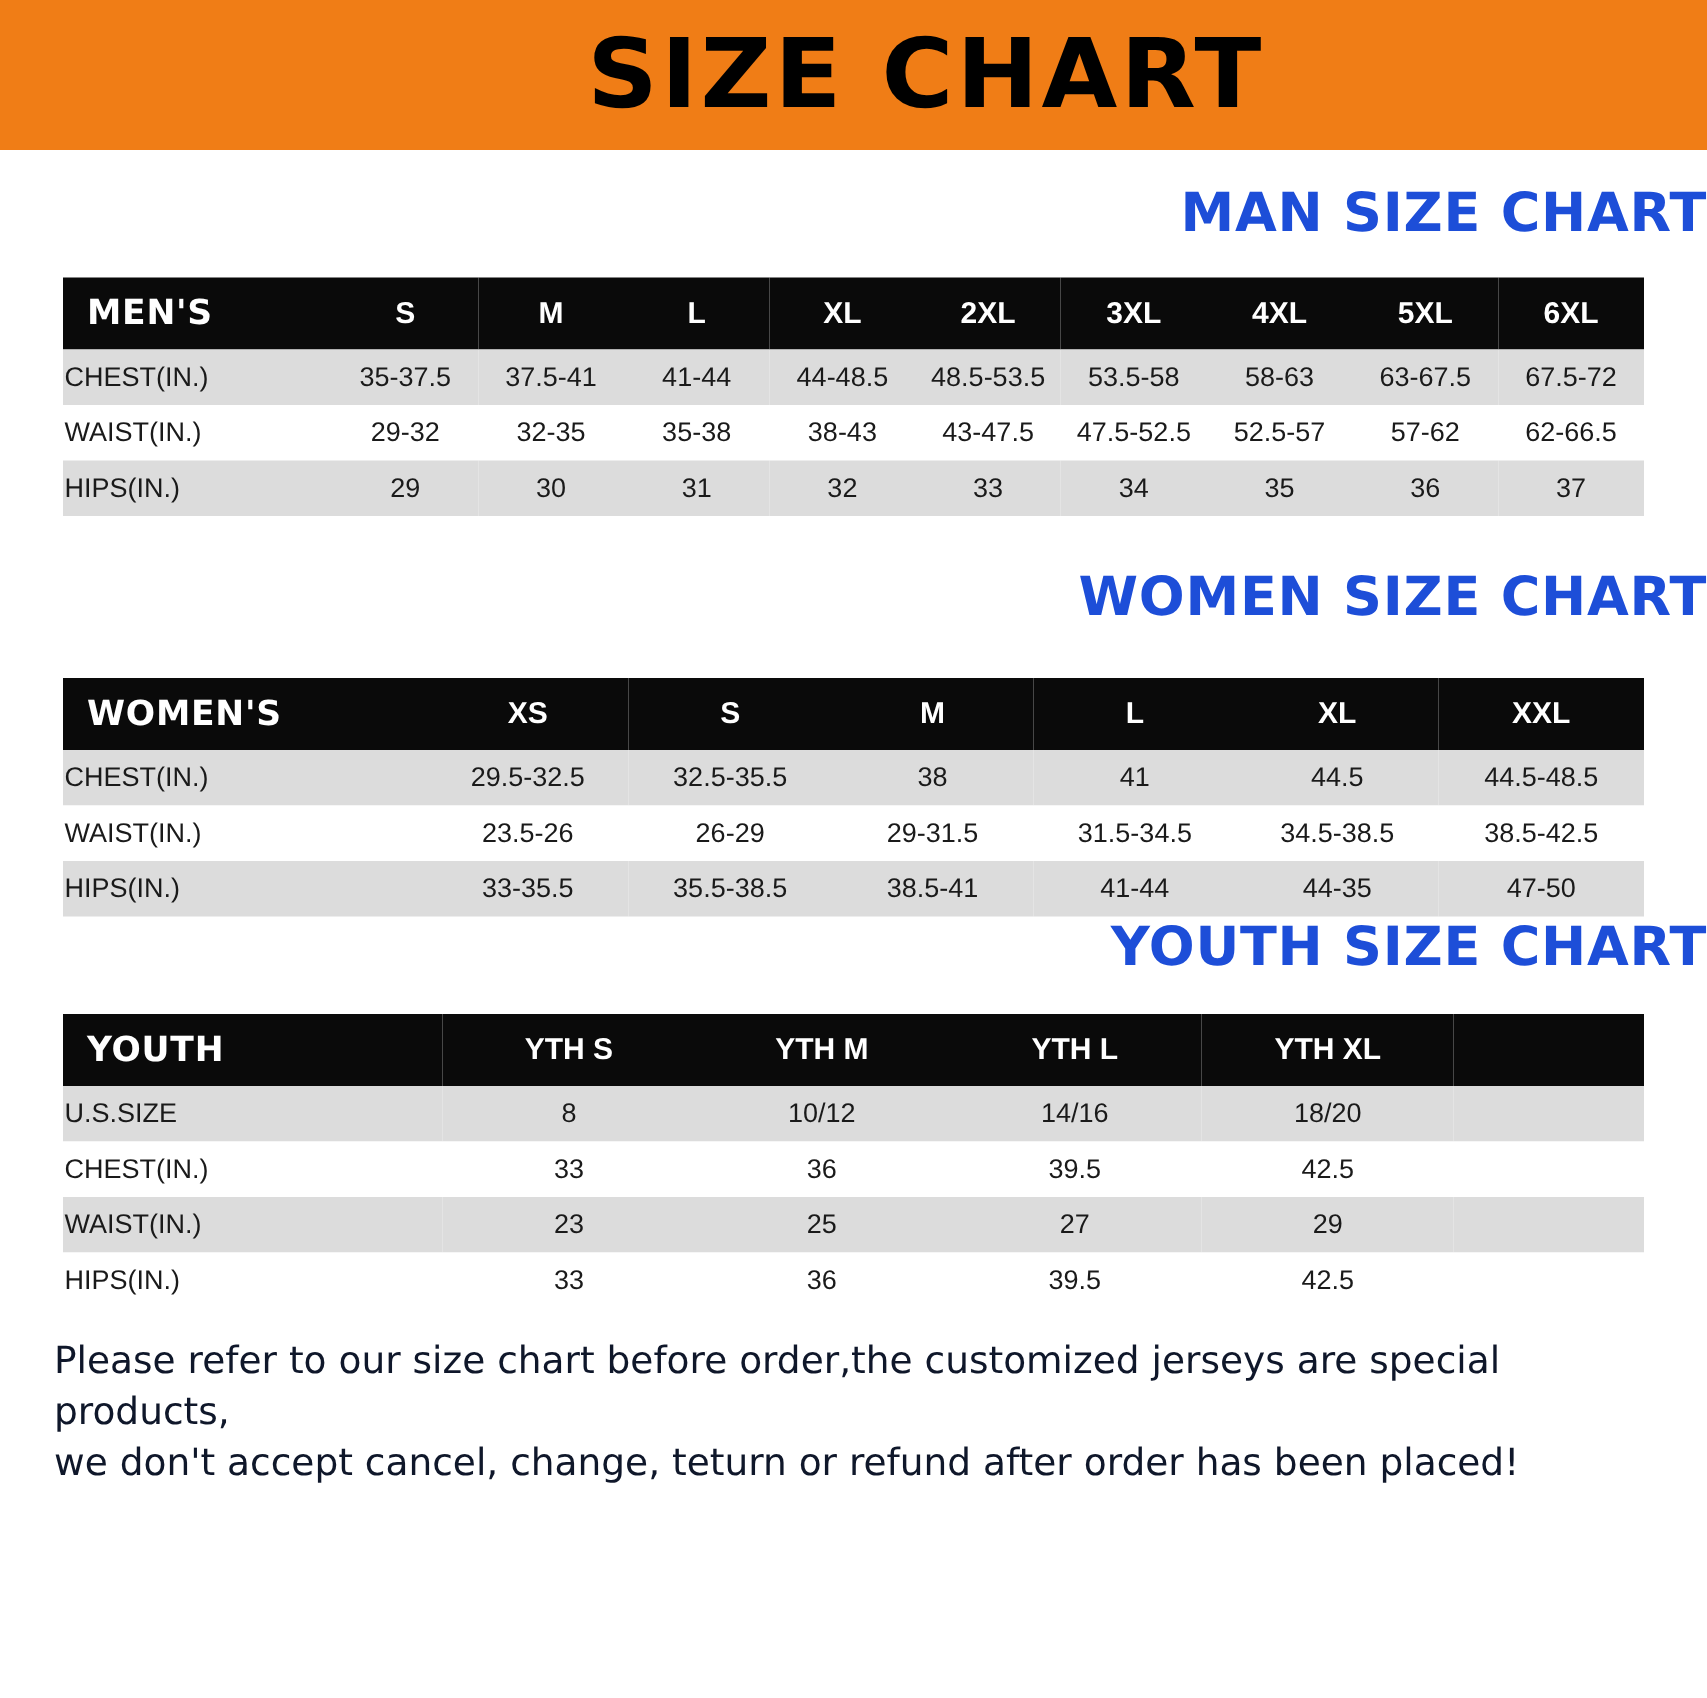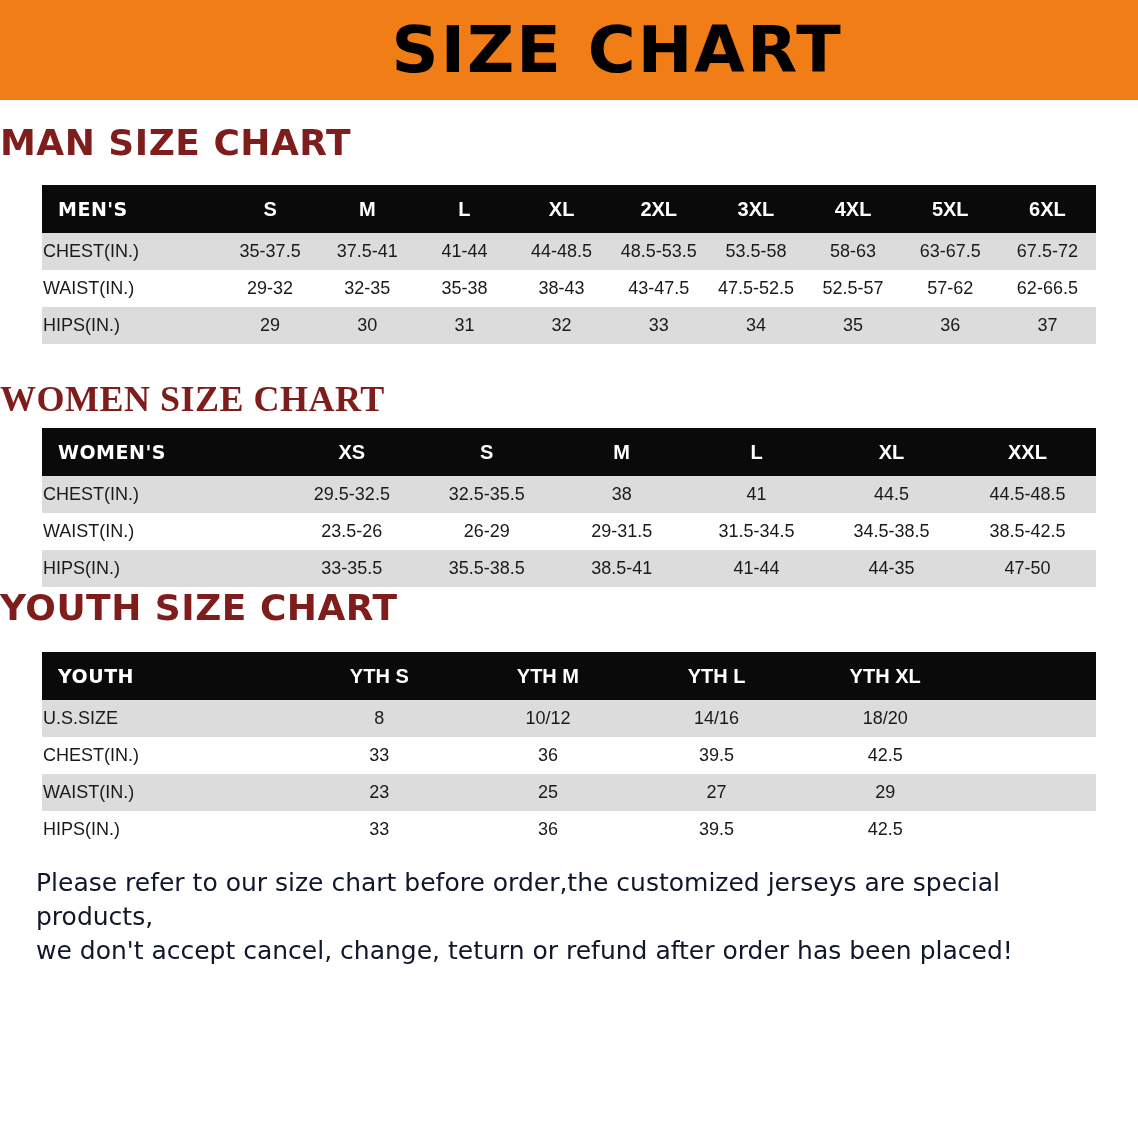--- a/index.html
+++ b/index.html
@@ -36,29 +36,29 @@
     font-weight: bold;
     font-size: 64px;
     letter-spacing: 2px;
     color: #000000;
     line-height: 1;
     transform: scaleX(1.02);
   }
 
   
   .section-title {
-    text-align: left;
+    text-align: right;
     font-family: "DejaVu Sans", sans-serif;
     font-weight: bold;
     font-size: 36px;
-    color: #7f1d1d;
+    color: #1d4ed8;
     letter-spacing: 0.5px;
   }
   .title-man    { margin-top: 22px; margin-bottom: 22px; }
-  .title-women  { margin-top: 34px; margin-bottom: 8px; font-family: Liberation Serif, serif; }
+  .title-women  { margin-top: 34px; margin-bottom: 33px; }
   .title-youth  { margin-bottom: 24px; }
 
   
   .tbl-wrap {
     padding: 0 42px;
   }
   table.size {
     width: 100%;
     border-collapse: collapse;
     table-layout: fixed;
@@ -72,21 +72,21 @@
     color: #ffffff;
     font-weight: bold;
     font-size: 20px;
     font-family: "Liberation Sans", sans-serif;
     height: 46px;
   }
   table.size thead th.rowhead {
     text-align: left;
     padding-left: 16px;
     font-family: "DejaVu Sans", sans-serif;
-    font-size: 19px;
+    font-size: 23px;
     letter-spacing: 0.5px;
   }
   table.size tbody td {
     font-size: 18px;
     height: 35px;
     color: #1a1a1a;
     font-family: "Liberation Sans", sans-serif;
   }
   table.size tbody td.rowlabel {
     text-align: left;

